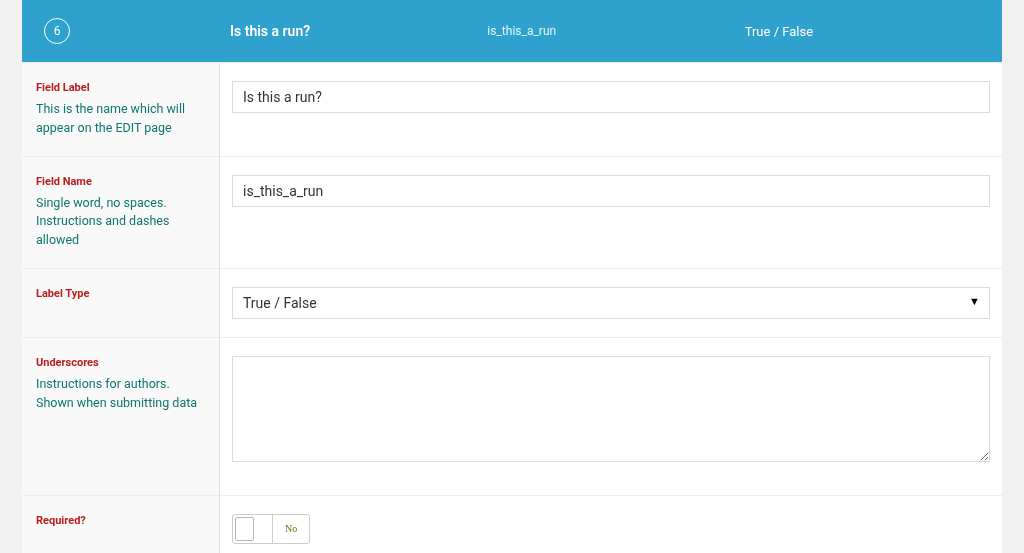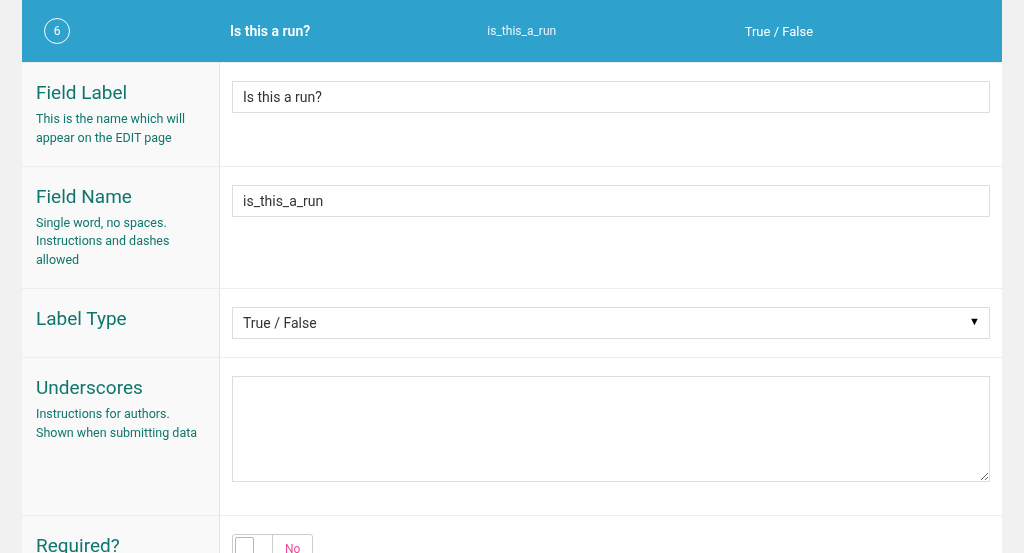--- a/index.html
+++ b/index.html
@@ -57,23 +57,23 @@
     display: flex;
     border-top: 1px solid #ededed;
   }
   .label-col {
     width: 198px;
     background: #f9f9f9;
     border-right: 1px solid #e1e1e1;
     padding: 18px 14px;
   }
   .lbl-title {
-    font-weight: 400;
-    font-size: 19px;
-    color: #0f766e;
+    font-weight: 700;
+    font-size: 11px;
+    color: #b91c1c;
     margin-bottom: 6px;
   }
   .lbl-desc {
     font-size: 12.5px;
     color: #0f766e;
     line-height: 1.5;
   }
   .input-col {
     flex: 1;
     padding: 18px 12px 30px 12px;
@@ -128,22 +128,23 @@
   }
   .toggle-knob {
     width: 19px;
     height: 24px;
     background: #fff;
     border: 1px solid #b7b7b7;
     border-radius: 2px;
   }
   .toggle-text {
     padding: 0 12px;
-    font-size: 12px;
-    color: #ec4899;
+    font-size: 10px;
+    color: #4d7c0f;
+    font-family: Liberation Serif, serif;
   }
 </style>
 </head>
 <body>
 
 <div class="panel">
 
   <div class="header-row">
     <div class="num-cell">
       <span class="num-circle">6</span>

